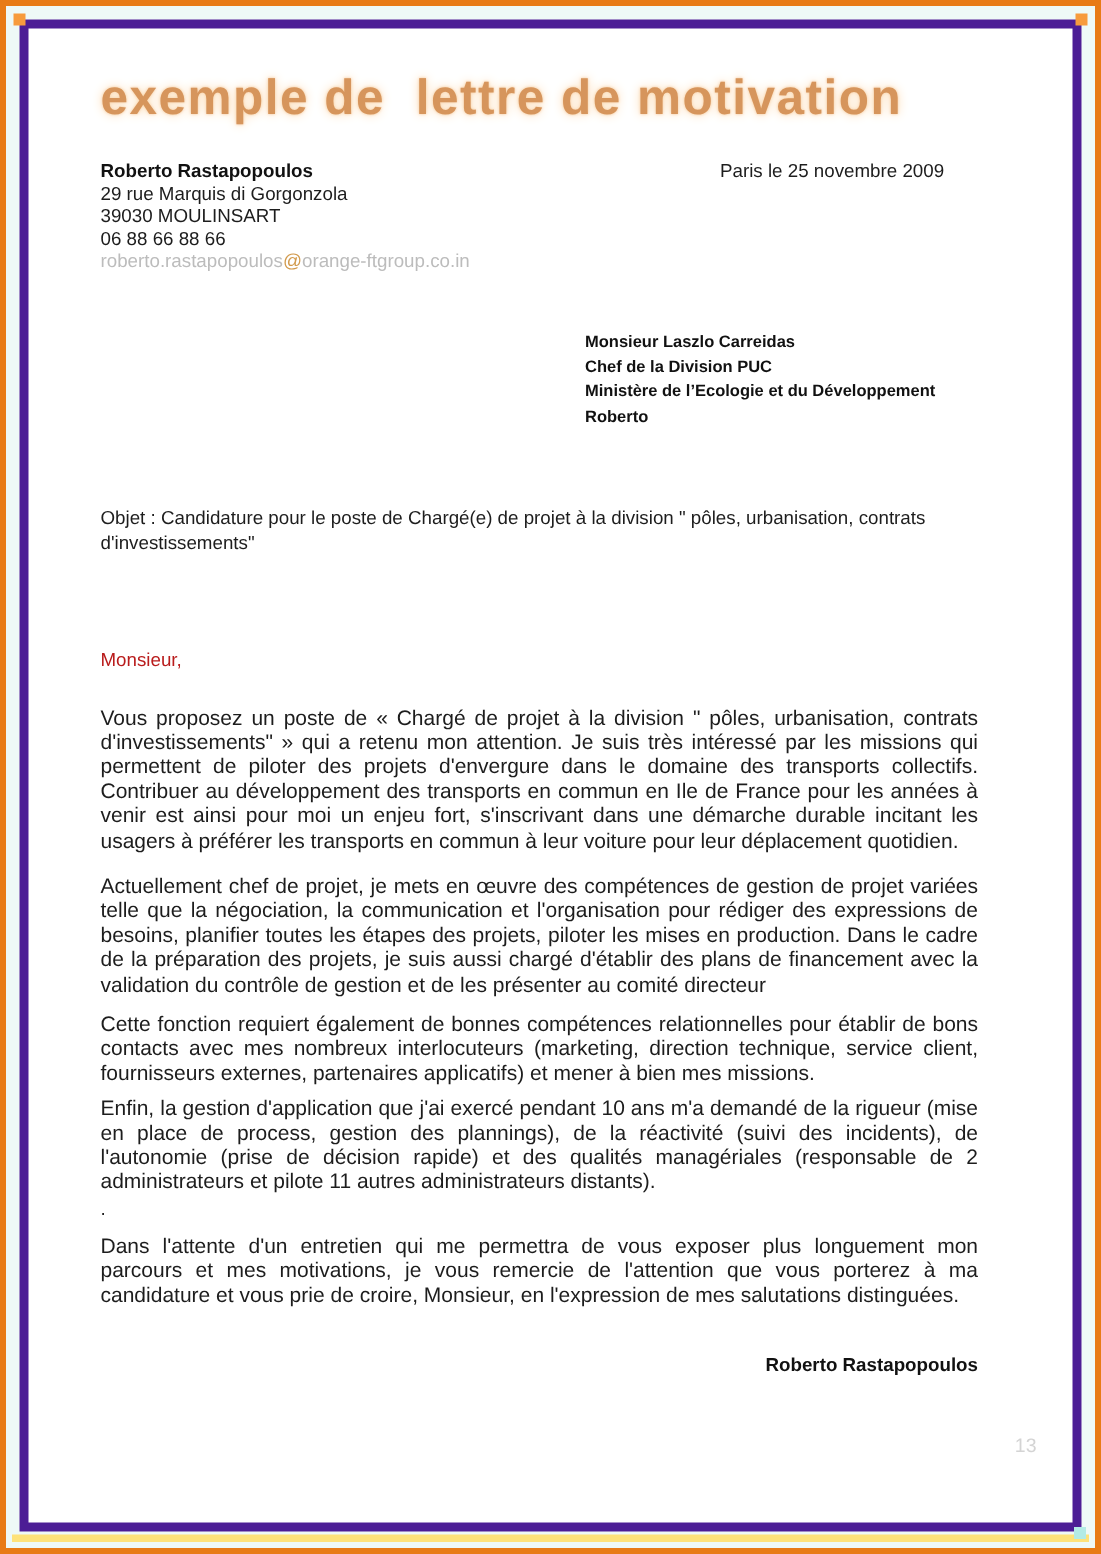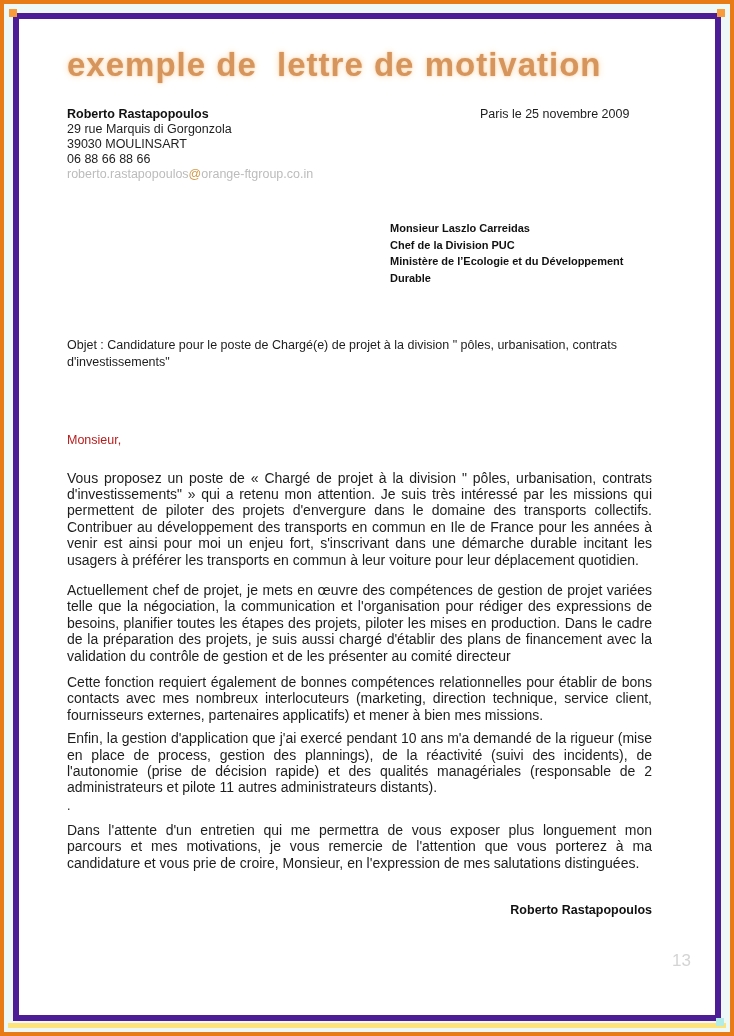--- a/index.html
+++ b/index.html
@@ -121,21 +121,21 @@
     font-size: 12.5px;
     font-weight: bold;
     text-align: right;
     color: #111;
   }
 
   .page-number {
     position: absolute;
     right: 24px;
     bottom: 44px;
-    font-size: 17px;
+    font-size: 13px;
     color: #d4d4d4;
   }
 </style>
 </head>
 <body>
 
 <div id="app">
   <div class="frame">
     <div class="sheet">
 
@@ -149,21 +149,21 @@
           <div>06 88 66 88 66</div>
           <div class="sender-email"><span>roberto.rastapopoulos</span><span class="at">@</span><span>orange-ftgroup.co.in</span></div>
         </div>
         <div class="date-line">Paris le 25 novembre 2009</div>
       </div>
 
       <div class="recipient">
         <div>Monsieur Laszlo Carreidas</div>
         <div>Chef de la Division PUC</div>
         <div>Ministère de l’Ecologie et du Développement</div>
-        <div>Durable</div>
+        <div>Roberto</div>
       </div>
 
       <div class="subject">Objet : Candidature pour le poste de Chargé(e) de projet à la division " pôles, urbanisation, contrats d'investissements"</div>
 
       <div class="salutation">Monsieur,</div>
 
       <p class="para para-1">Vous proposez un poste de « Chargé de projet à la division " pôles, urbanisation, contrats d'investissements" » qui a retenu mon attention. Je suis très intéressé par les missions qui permettent de piloter des projets d'envergure dans le domaine des transports collectifs. Contribuer au développement des transports en commun en Ile de France pour les années à venir est ainsi pour moi un enjeu fort, s'inscrivant dans une démarche durable incitant les usagers à préférer les transports en commun à leur voiture pour leur déplacement quotidien.</p>
       <p class="para para-2">Actuellement chef de projet, je mets en œuvre des compétences de gestion de projet variées telle que la négociation, la communication et l'organisation pour rédiger des expressions de besoins, planifier toutes les étapes des projets, piloter les mises en production. Dans le cadre de la préparation des projets, je suis aussi chargé d'établir des  plans de financement avec la validation du contrôle de gestion et de les présenter au comité directeur</p>
       <p class="para para-3">Cette fonction requiert également de bonnes compétences relationnelles pour établir de bons contacts avec mes nombreux interlocuteurs (marketing, direction technique, service client, fournisseurs externes, partenaires applicatifs) et mener à bien mes missions.</p>
       <p class="para para-4">Enfin, la gestion d'application que j'ai exercé pendant 10 ans m'a demandé de la rigueur (mise en place de process, gestion des plannings), de la réactivité (suivi des incidents), de l'autonomie (prise de décision rapide) et des qualités managériales (responsable de 2 administrateurs et pilote 11 autres administrateurs distants).</p>

